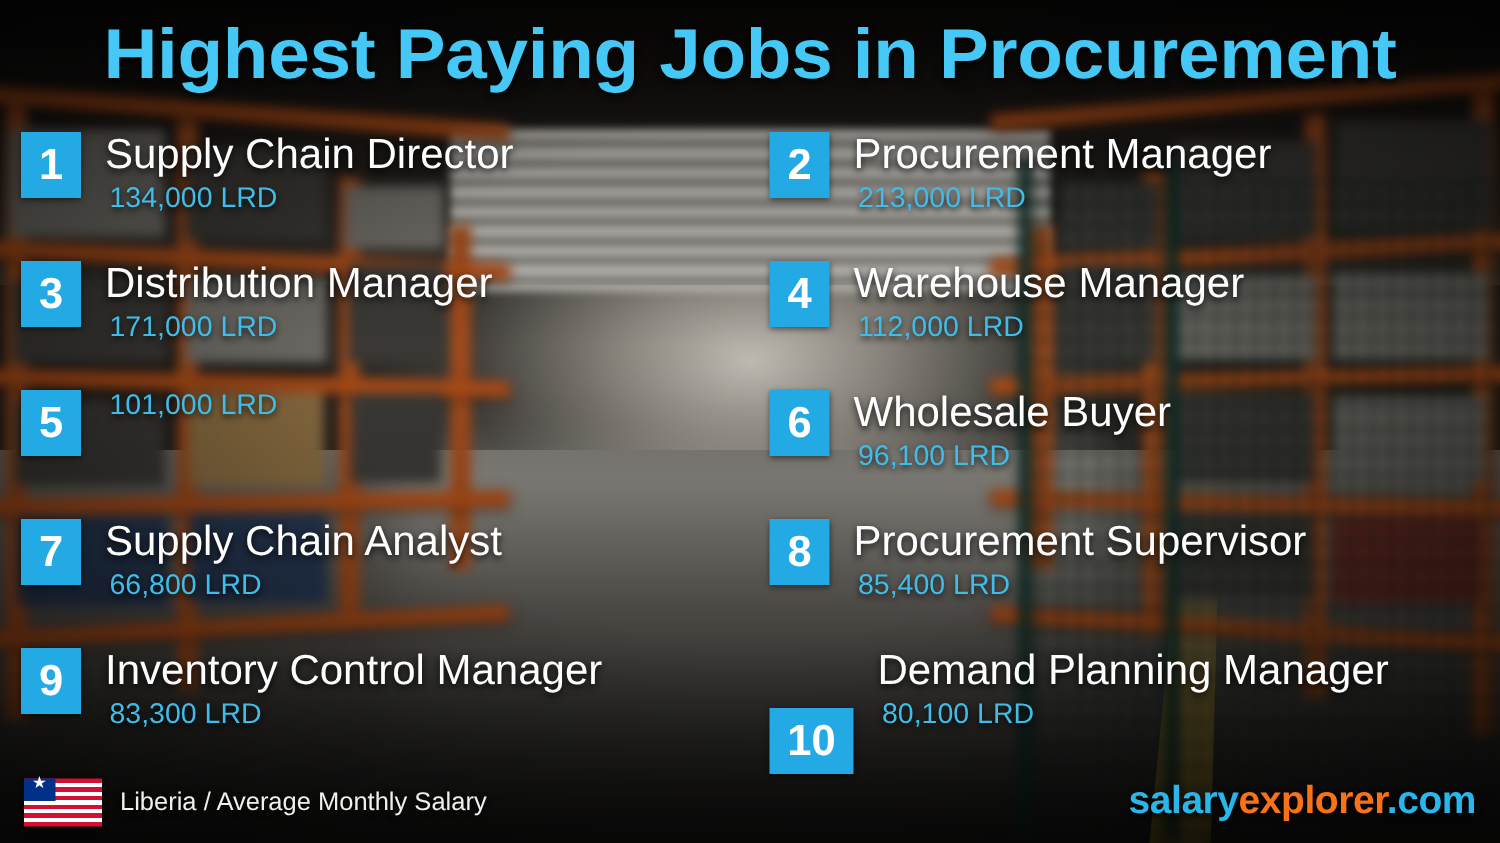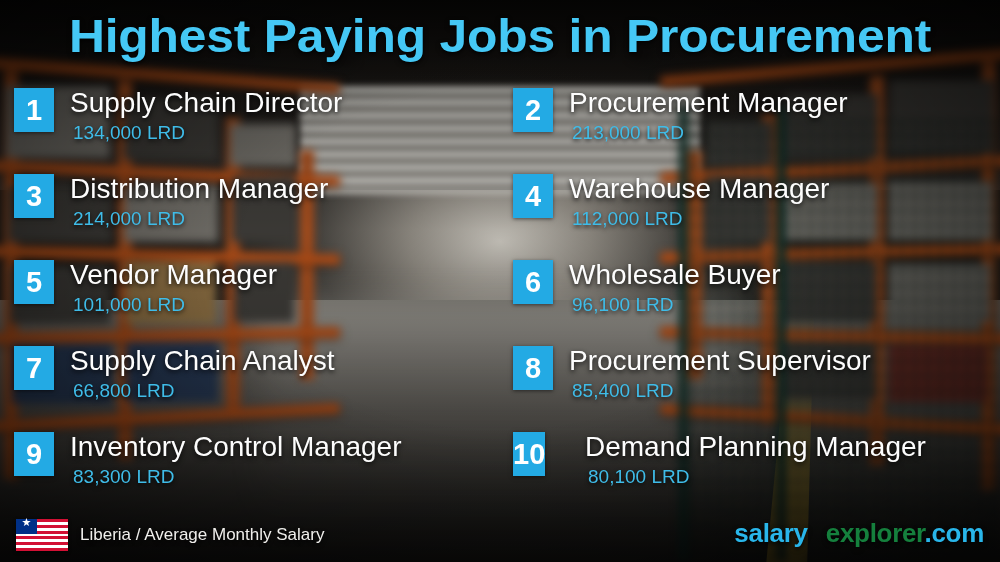--- a/index.html
+++ b/index.html
@@ -123,21 +123,21 @@
     width:40px; height:44px;
     background:#23aae4;
     color:#ffffff;
     font-size:29px;
     font-weight:bold;
     line-height:44px;
     text-align:center;
     font-family:"Liberation Sans", sans-serif;
     box-shadow:0 1px 4px rgba(0,0,0,.55);
   }
-  .badge.wide{ width:32px; }
+  .badge.wide{ width:56px;margin-top:40px; }
 
   .texts{ position:absolute; left:56px; top:0; }
   .texts.wide{ left:72px; }
 
   .job{
     font-size:28px;
     color:#fdfdfd;
     line-height:34px;
     white-space:nowrap;
     text-shadow:0 2px 5px rgba(0,0,0,.85);
@@ -185,21 +185,21 @@
   }
 
   .logo{
     position:absolute; right:16px; top:12px;
     font-size:26px; font-weight:bold;
     letter-spacing:-0.3px;
     white-space:nowrap;
     text-shadow:0 2px 5px rgba(0,0,0,.85);
   }
   .logo .b{ color:#29b6ea; }
-  .logo .w{ color:#15803d;margin-left:18px; }
+  .logo .w{ color:#f97316; }
 </style>
 </head>
 <body>
 
 <div id="stage">
 
   <div class="bg">
     <div class="bg-base"></div>
 
     <div class="ceiling"></div>
@@ -287,36 +287,35 @@
         <div class="texts">
           <div class="job">Procurement Manager</div>
           <div class="salary">213,000 LRD</div>
         </div>
       </div>
 
       <div class="row col-l" style="top:86px;">
         <div class="badge">3</div>
         <div class="texts">
           <div class="job">Distribution Manager</div>
-          <div class="salary">214,000 LRD</div>
+          <div class="salary">171,000 LRD</div>
         </div>
       </div>
 
       <div class="row col-r" style="top:86px;">
         <div class="badge">4</div>
         <div class="texts">
           <div class="job">Warehouse Manager</div>
           <div class="salary">112,000 LRD</div>
         </div>
       </div>
 
       <div class="row col-l" style="top:172px;">
         <div class="badge">5</div>
         <div class="texts">
-          <div class="job">Vendor Manager</div>
           <div class="salary">101,000 LRD</div>
         </div>
       </div>
 
       <div class="row col-r" style="top:172px;">
         <div class="badge">6</div>
         <div class="texts">
           <div class="job">Wholesale Buyer</div>
           <div class="salary">96,100 LRD</div>
         </div>

